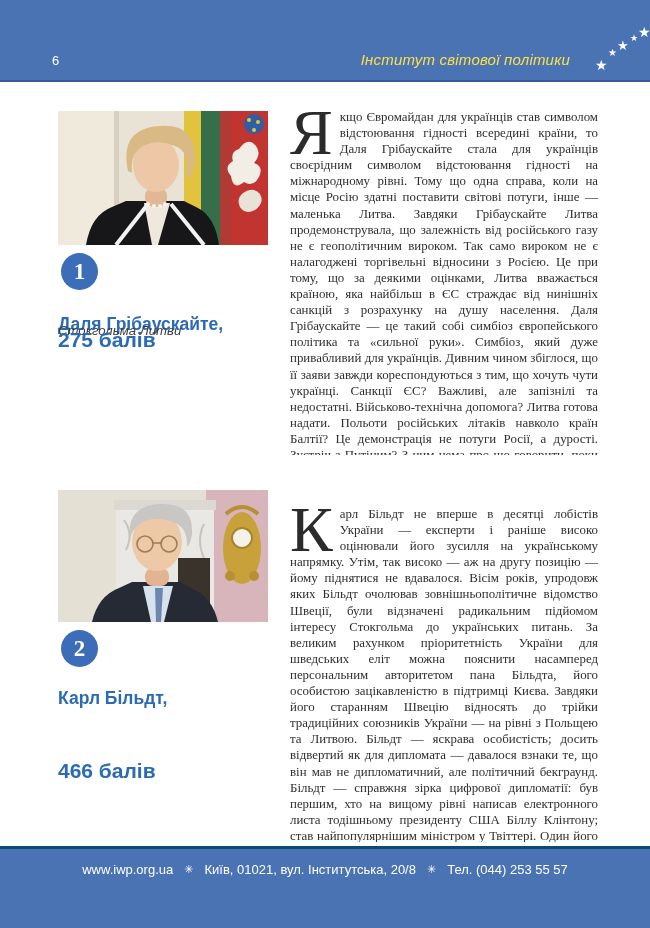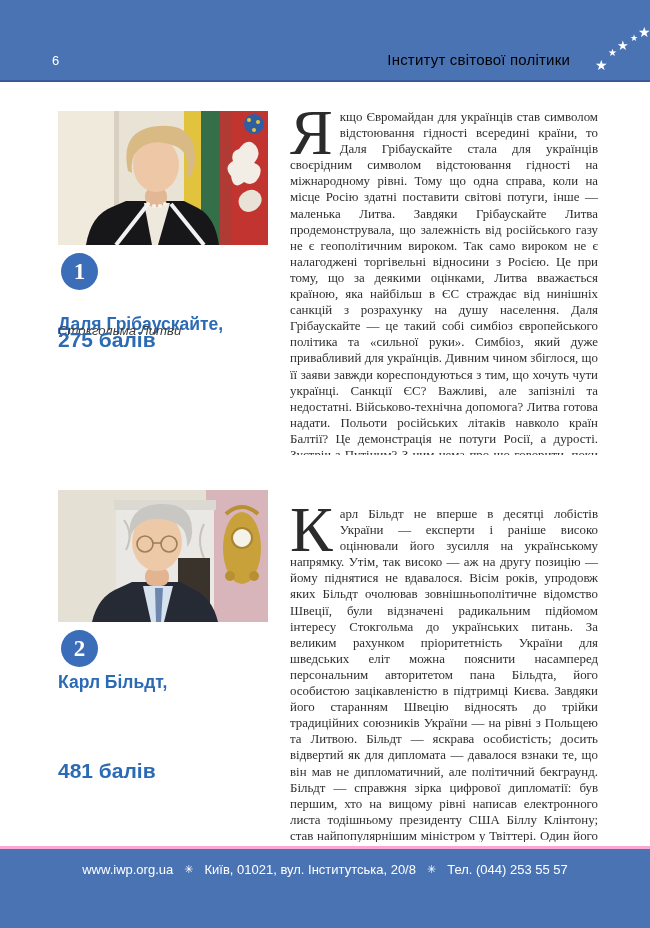--- a/index.html
+++ b/index.html
@@ -2,44 +2,44 @@
 <html><head>
 <meta charset="utf-8">
 <style>
   html,body{margin:0;padding:0;background:#888;}
   .page{position:relative;width:650px;height:928px;background:#ffffff;overflow:hidden;
         font-family:"Liberation Sans",sans-serif;}
 
   
   .band{position:absolute;left:0;right:0;background:#4a73b3;}
   .band.header{top:0;height:80px;border-bottom:2px solid #39599a;}
-  .band.footer{bottom:0;height:79px;border-top:3px solid #f9a8d4;}
+  .band.footer{bottom:0;height:79px;border-top:3px solid #0c4a6e;}
   .page-number{position:absolute;left:52px;bottom:12px;color:#fff;font-size:13px;}
-  .org-name{position:absolute;right:80px;bottom:12px;color:#000000;font-size:15px;letter-spacing:.2px;}
+  .org-name{position:absolute;right:80px;bottom:12px;color:#fde047;font-size:15px;letter-spacing:.2px;font-style:italic;}
   .hdr-star{position:absolute;color:#fff;line-height:1;}
   .s1{left:595px;top:58px;font-size:14px;}
   .s2{left:608px;top:48px;font-size:10px;}
   .s3{left:617px;top:39px;font-size:13px;}
   .s4{left:630px;top:34px;font-size:9px;}
   .s5{left:638px;top:25px;font-size:14px;}
   .footer-line{position:absolute;left:0;right:0;top:13px;text-align:center;color:#fff;
                font-size:13px;white-space:nowrap;}
   .footer-line .sep{font-size:11px;margin:0 11px;position:relative;top:-1px;}
 
   
   .photo{position:absolute;left:58px;width:210px;overflow:hidden;background:#e7e1d4;}
   .photo-1{top:111px;height:134px;}
   .photo-2{top:490px;height:132px;}
   .rank-badge{position:absolute;left:61px;width:37px;height:37px;border-radius:50%;
               background:#3b6db9;color:#fff;display:flex;align-items:center;justify-content:center;
               font-family:"Liberation Serif",serif;font-weight:700;font-size:23px;}
   .rank-1{top:253px;} .rank-2{top:630px;}
   .person-name{position:absolute;left:58px;width:220px;color:#2b6ab5;font-weight:700;
                font-size:17.5px;line-height:20px;}
-  .name-1{top:314px;} .name-2{top:672px;}
+  .name-1{top:314px;} .name-2{top:688px;}
   .person-role{position:absolute;left:58px;width:218px;color:#3d3d3d;font-style:italic;
                font-size:13.2px;line-height:15.5px;}
   .role-1{top:323px;} .role-2{top:701px;}
   .person-score{position:absolute;left:58px;color:#2b6ab5;font-weight:700;font-size:21px;}
   .score-1{top:328px;} .score-2{top:759px;}
 
   
   .body-text{position:absolute;left:290px;width:308px;margin:0;text-align:justify;
              font-family:"Liberation Serif",serif;font-size:12.9px;line-height:16.1px;
              color:#2f2f2f;overflow:hidden;}
@@ -131,21 +131,21 @@
           <circle cx="111" cy="54" r="8"></circle>
           <path d="M95 53 h8"></path>
       </g>
     </svg>
   </div>
 
   <div class="rank-badge rank-2">
     <span>2</span>
   </div>
   <div class="person-name name-2">Карл Більдт,</div>
-  <div class="person-score score-2">481 балів</div>
+  <div class="person-score score-2">466 балів</div>
 
   <p class="body-text para-2"><span class="dropcap">К</span><span>арл Більдт не вперше в десятці лобістів України — експерти і раніше високо оцінювали його зусилля на українському напрямку. Утім, так високо — аж на другу позицію — йому піднятися не вдавалося. Вісім років, упродовж яких Більдт очолював зовнішньополітичне відомство Швеції, були відзначені радикальним підйомом інтересу Стокгольма до українських питань. За великим рахунком пріоритетність України для шведських еліт можна пояснити насамперед персональним авторитетом пана Більдта, його особистою зацікавленістю в підтримці Києва. Завдяки його старанням Швецію відносять до трійки традиційних союзників України — на рівні з Польщею та Литвою. Більдт — яскрава особистість; досить відвертий як для дипломата — давалося взнаки те, що він мав не дипломатичний, але політичний бекграунд. Більдт — справжня зірка цифрової дипломатії: був першим, хто на вищому рівні написав електронного листа тодішньому президенту США Біллу Клінтону; став найпопулярнішим міністром у Твіттері. Один його твіт по Україні на 100 з лишком знаків мав більший резонанс, ніж найдовші «глибоко стурбовані» заяви</span></p>
 
   <div class="band footer">
     <div class="footer-line">
       <span>www.iwp.org.ua</span><span class="sep">✳</span><span>Київ, 01021, вул. Інститутська, 20/8</span><span class="sep">✳</span><span>Тел. (044) 253 55 57</span>
     </div>
   </div>
 
 </div>

